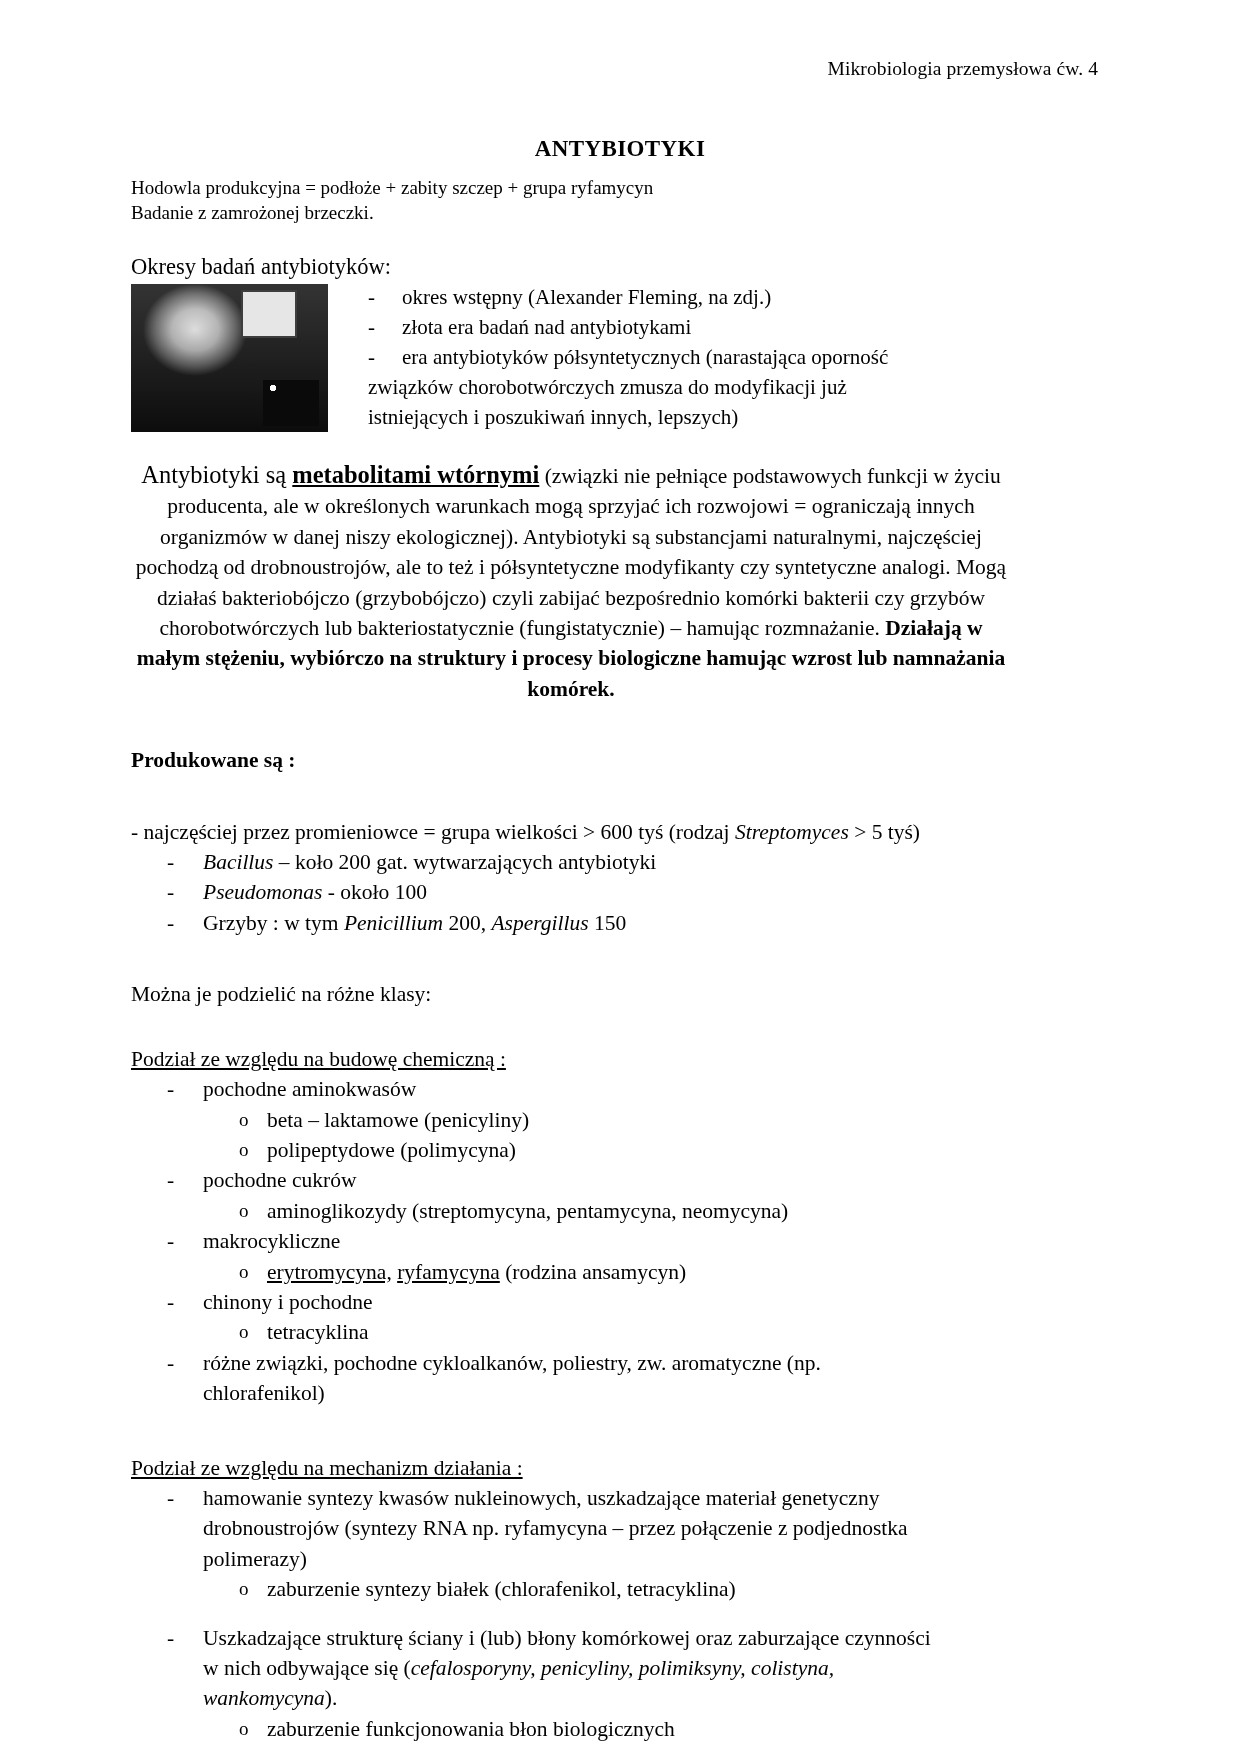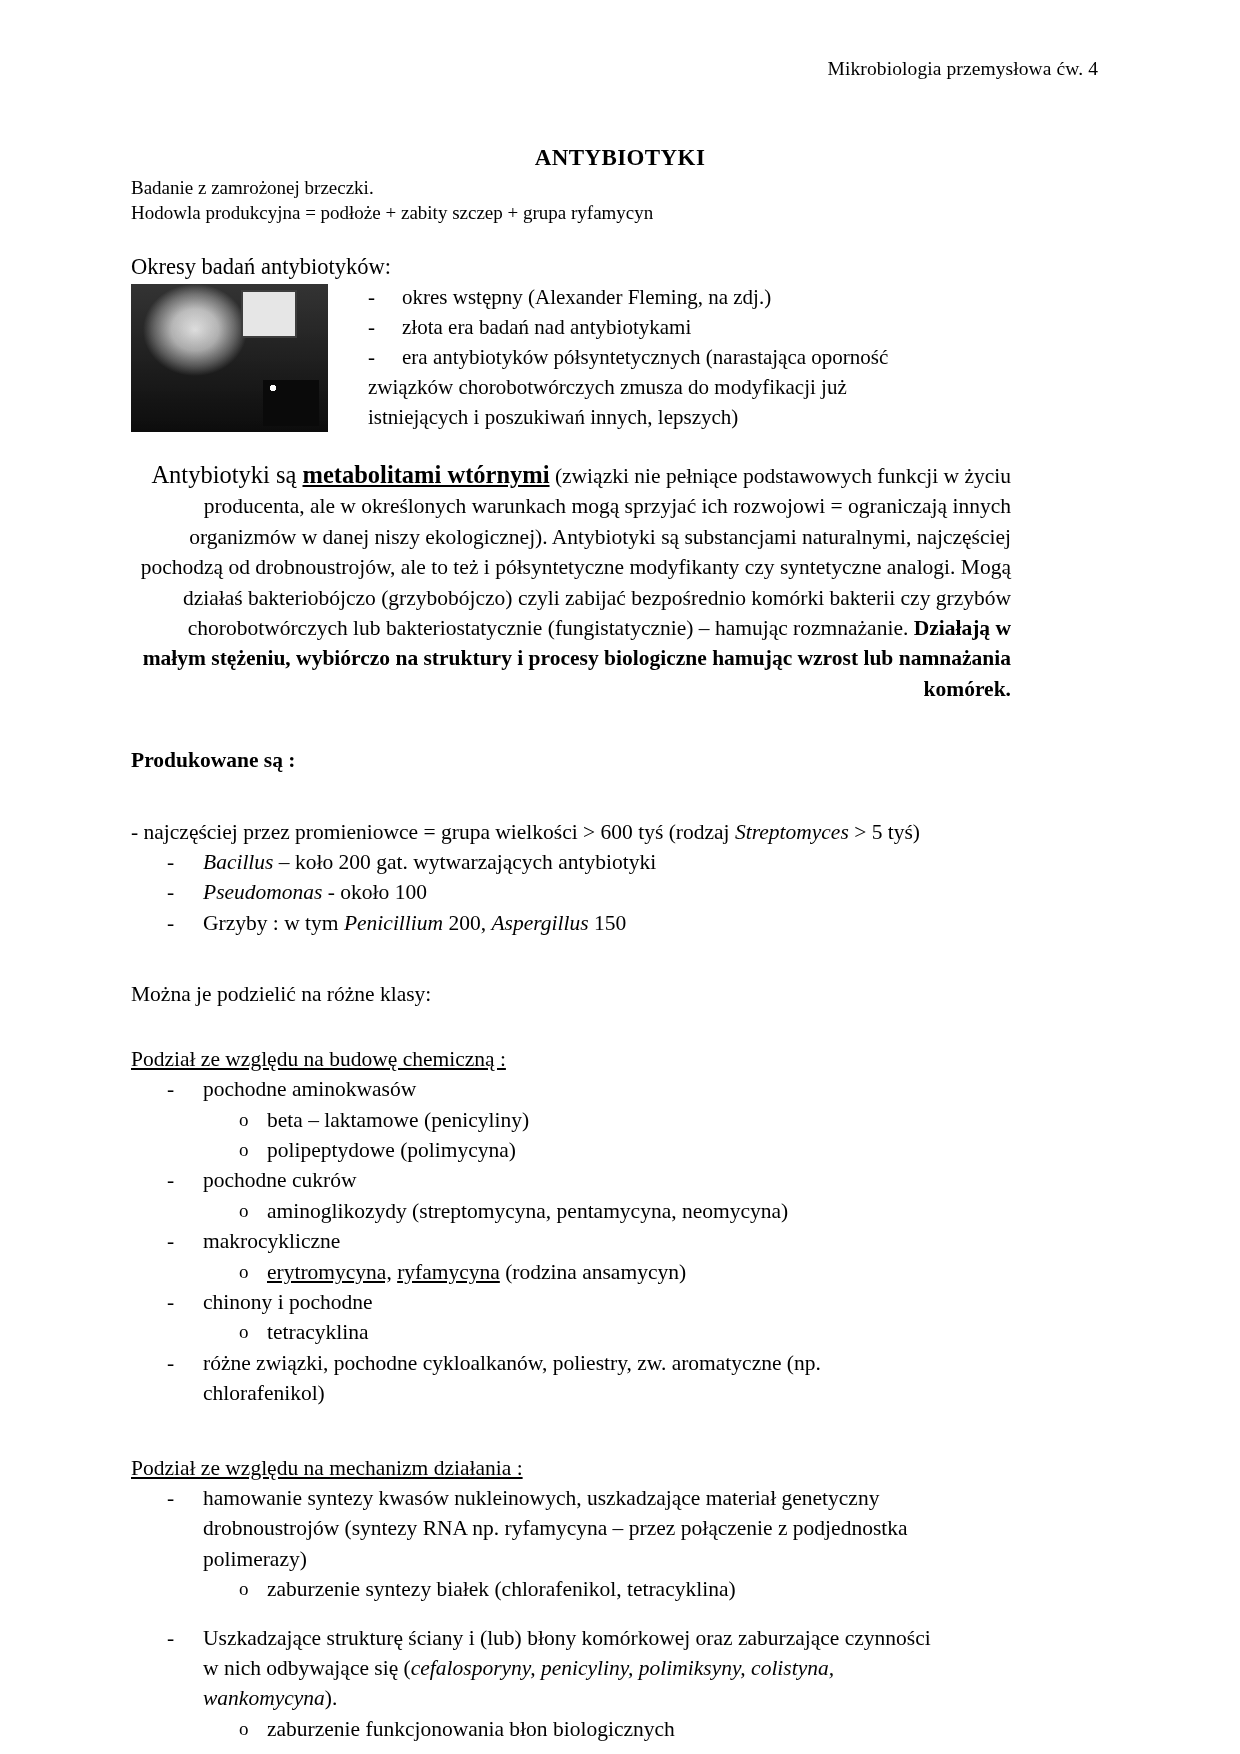--- a/index.html
+++ b/index.html
@@ -26,21 +26,21 @@
   .header {
     position: absolute;
     top: 58px;
     right: 142px;
     font-size: 19.5px;
     letter-spacing: 0.1px;
     white-space: nowrap;
   }
   .doc-title {
     position: absolute;
-    top: 145px;
+    top: 136px;
     left: 0;
     width: 1240px;
     text-align: center;
     font-size: 23px;
     font-weight: bold;
     letter-spacing: 0.4px;
   }
   .content {
     position: absolute;
     top: 175px;
@@ -115,21 +115,21 @@
     flex: 0 0 34px;
     font-size: 21px;
   }
   .b-text { flex: 1 1 auto; }
   .b-cont { }
 
   
   .para {
     font-size: 21.5px;
     line-height: 30.4px;
-    text-align: right;
+    text-align: center;
   }
   .para .first-big { font-size: 24.5px; }
   .bu { font-weight: bold; text-decoration: underline; }
   .b { font-weight: bold; }
   .i { font-style: italic; }
   .u { text-decoration: underline; }
 
   .dash-list {
     font-size: 21.5px;
     line-height: 30.4px;
@@ -170,22 +170,22 @@
 <body>
 
 <div class="page">
 
   <div class="header">Mikrobiologia przemysłowa ćw. 4</div>
 
   <div class="doc-title">ANTYBIOTYKI</div>
 
   <div class="content">
 
+    <div class="small-line">Hodowla produkcyjna = podłoże + zabity szczep + grupa ryfamycyn</div>
     <div class="small-line">Badanie z zamrożonej brzeczki.</div>
-    <div class="small-line">Hodowla produkcyjna = podłoże + zabity szczep + grupa ryfamycyn</div>
 
     <div class="gap-a"></div>
 
     <div class="lead-line">Okresy badań antybiotyków:</div>
 
     <div class="photo-block">
       <div class="photo">
         <div class="shelf"></div>
         <div class="dots"></div>
       </div>

